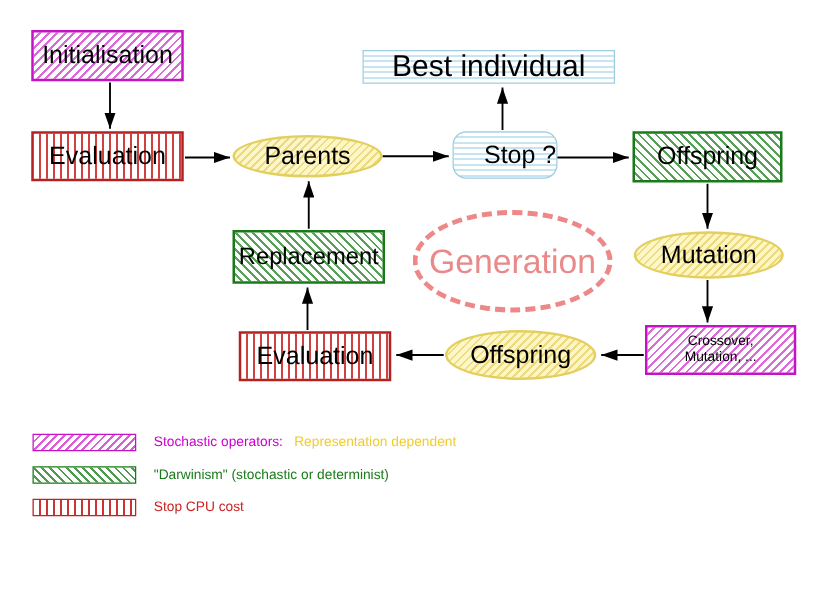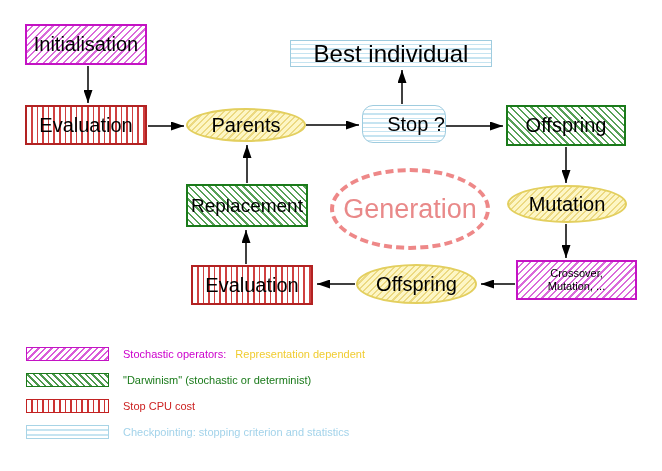--- a/index.html
+++ b/index.html
@@ -151,21 +151,15 @@
       <div class="legend-text">
         <span class="t-green">"Darwinism" (stochastic or determinist)</span>
       </div>
     </div>
     <div class="legend-row">
       <div class="swatch sw-red"></div>
       <div class="legend-text">
         <span class="t-red">Stop CPU cost</span>
       </div>
     </div>
-    <div class="legend-row">
-      <div class="swatch sw-cyan"></div>
-      <div class="legend-text">
-        <span class="t-cyan">Checkpointing: stopping criterion and statistics</span>
-      </div>
-    </div>
   </div>
 
 </div>
 
 </body></html>

